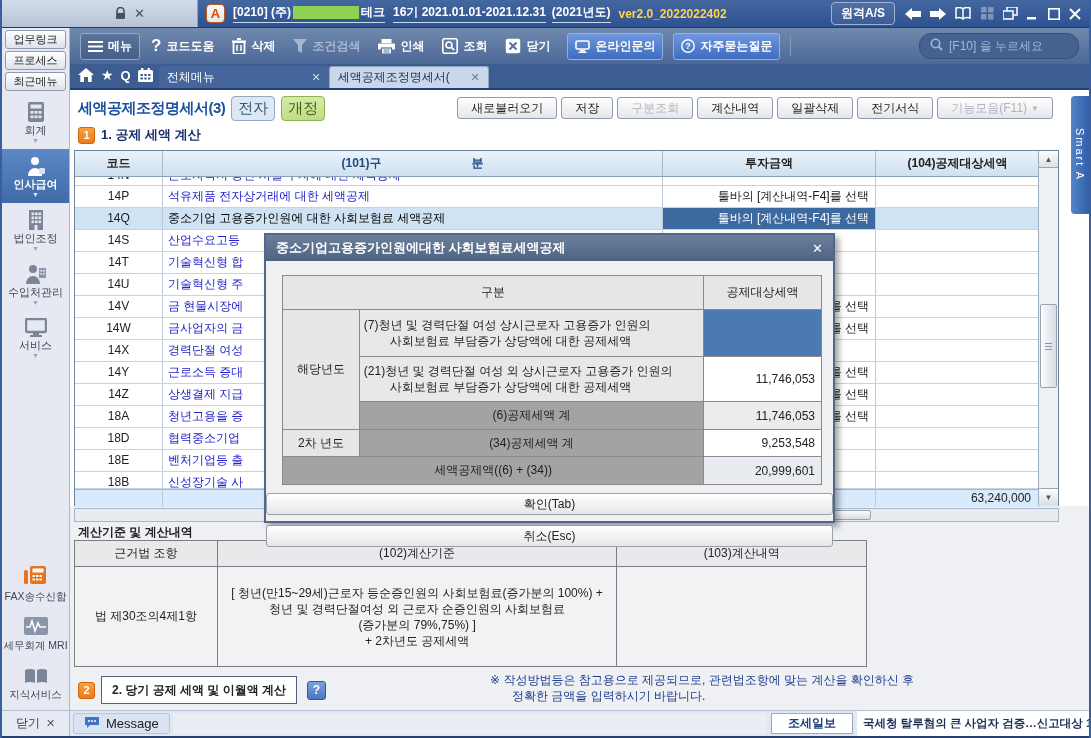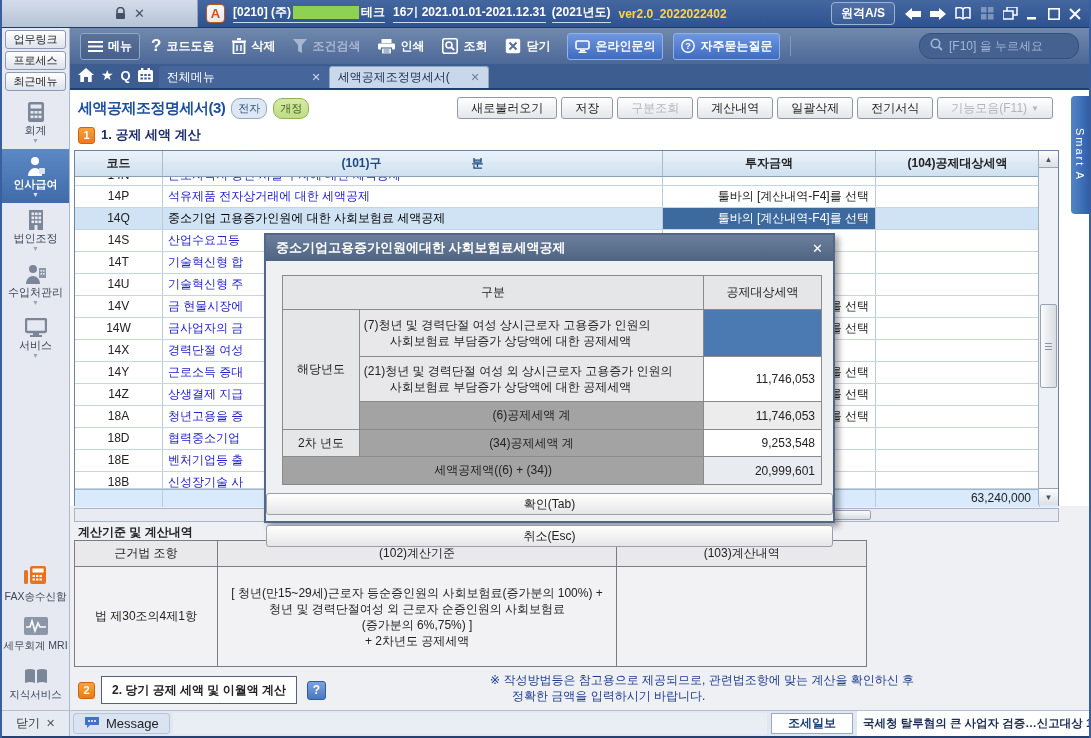--- a/index.html
+++ b/index.html
@@ -52,21 +52,21 @@
   .tab{height:22px;display:flex;align-items:center;gap:14px;padding:0 8px;font-size:12px;border-radius:3px 3px 0 0;}
   .tab-inactive{background:#46659a;color:#fff;width:170px;justify-content:space-between;}
   .tab-active{background:#c8d7e9;color:#1c2f50;width:160px;justify-content:space-between;border:1px solid #8fa4bd;border-bottom:0;}
   .tab .x{font-size:11px;color:#cdd8e8;}
   .tab-active .x{color:#6e7f95;}
   
   .content{flex:1;position:relative;background:#fff;overflow:hidden;}
   .c-low-bg{position:absolute;left:0;top:416px;right:0;bottom:0;background:#eef0f4;}
   .c-head{position:absolute;left:0;top:0;width:100%;height:32px;display:flex;align-items:center;padding:4px 36px 0 8px;}
   .c-title{color:#1b50a0;font-size:15px;font-weight:bold;letter-spacing:-.5px;}
-  .badge{font-size:11px;padding:2px 6px;border-radius:9px;margin-left:6px;}
+  .badge{font-size:15px;padding:2px 6px;border-radius:4px;margin-left:6px;}
   .b-elec{background:#dee8f4;border:1px solid #93a9c4;color:#33567e;}
   .b-rev{background:linear-gradient(#d8eaa8,#c0dc84);border:1px solid #8fb254;color:#3f611c;}
   .c-head .btns{margin-left:auto;display:flex;gap:4px;}
   .hbtn{height:22px;padding:0 13px;background:linear-gradient(#ffffff,#e4e6ea);border:1px solid #8e99ac;border-radius:3px;font-size:12px;color:#1c1c1c;display:flex;align-items:center;gap:4px;}
   .hbtn.dis{color:#b0b4bc;}
   .sec-row{position:absolute;left:8px;display:flex;align-items:center;gap:6px;}
   .sec-badge{width:17px;height:17px;background:linear-gradient(#f7a23c,#ef7a1a);border-radius:3px;color:#fff;font-size:11px;font-weight:bold;display:flex;align-items:center;justify-content:center;border:1px solid #c9660f;}
   .sec-title{font-size:13px;font-weight:bold;color:#1a2c6b;}
   
   .grid{position:absolute;left:4px;top:60px;width:985px;height:356px;border:1px solid #6f839c;background:#fff;}
@@ -614,21 +614,21 @@
             <td class="hd" style="width:143px">근거법 조항</td>
             <td class="hd" style="width:400px">(102)계산기준</td>
             <td class="hd" style="width:250px">(103)계산내역</td>
           </tr>
           <tr>
             <td class="bd">법 제30조의4제1항</td>
             <td class="bd">
               <div class="calc-basis">
                 <div>[ 청년(만15~29세)근로자 등순증인원의 사회보험료(증가분의 100%) +</div>
                 <div>청년 및 경력단절여성 외 근로자 순증인원의 사회보험료</div>
-                <div>(증가분의 6%,75%) ]</div>
+                <div>(증가분의 79%,75%) ]</div>
                 <div>+ 2차년도 공제세액</div>
               </div>
             </td>
             <td class="bd"></td>
           </tr>
         </tbody>
           </table>
 
         <div class="sec-row sec2">
           <span class="sec-badge">2</span>

